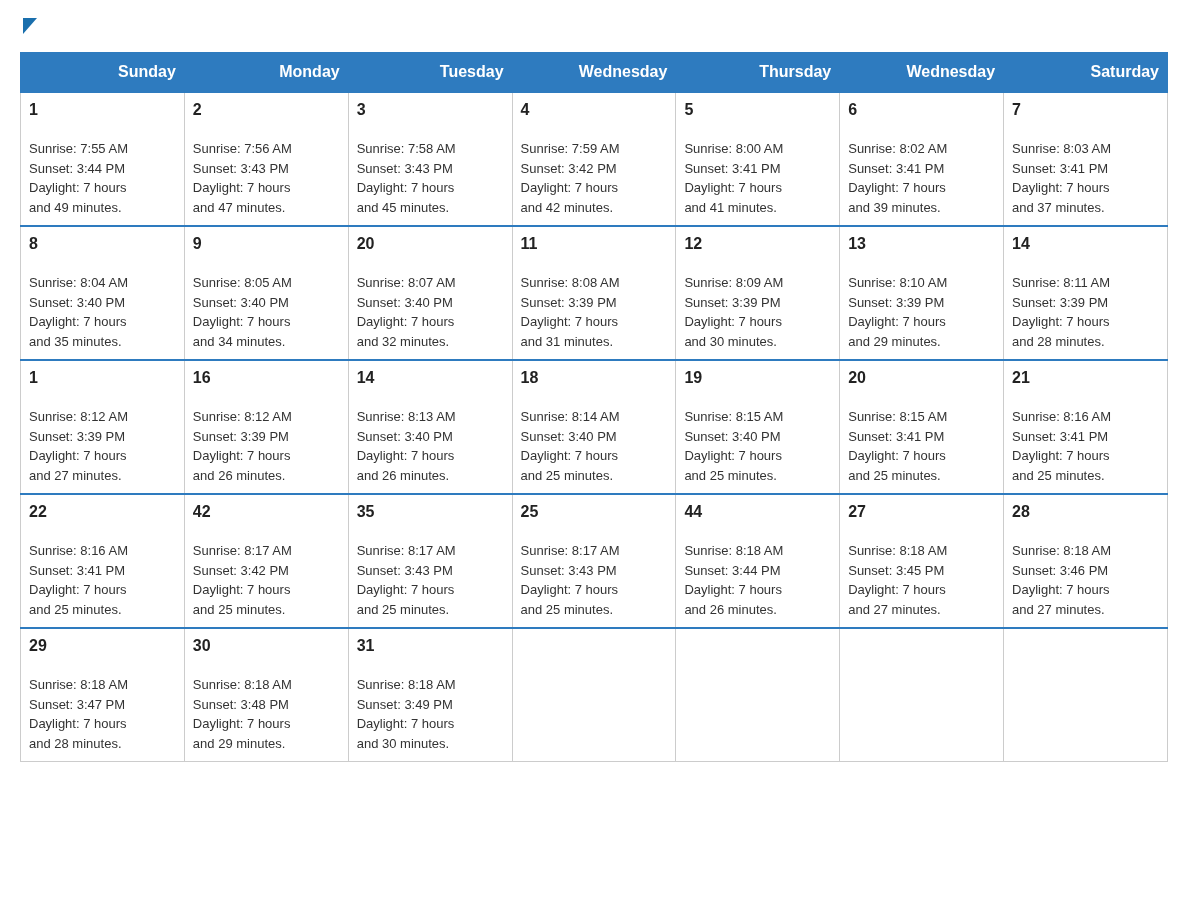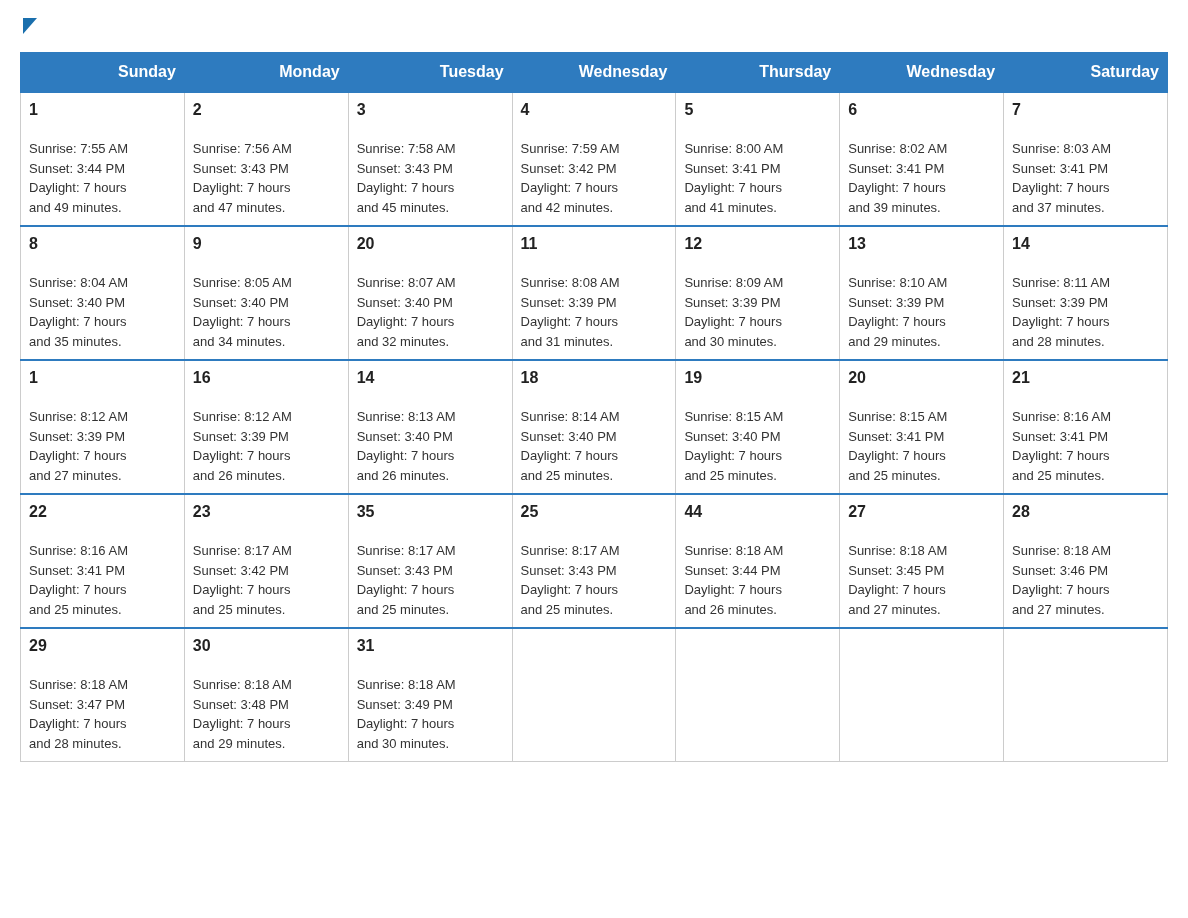--- a/index.html
+++ b/index.html
@@ -270,21 +270,21 @@
         </td>
       </tr>
       <tr>
         <td>
           <span class="day-num">22</span>
           <div class="day-info">
             Sunrise: 8:16 AM<br>Sunset: 3:41 PM<br>Daylight: 7 hours<br>and 25 minutes.
           </div>
         </td>
         <td>
-          <span class="day-num">23</span>
+          <span class="day-num">42</span>
           <div class="day-info">
             Sunrise: 8:17 AM<br>Sunset: 3:42 PM<br>Daylight: 7 hours<br>and 25 minutes.
           </div>
         </td>
         <td>
           <span class="day-num">35</span>
           <div class="day-info">
             Sunrise: 8:17 AM<br>Sunset: 3:43 PM<br>Daylight: 7 hours<br>and 25 minutes.
           </div>
         </td>

